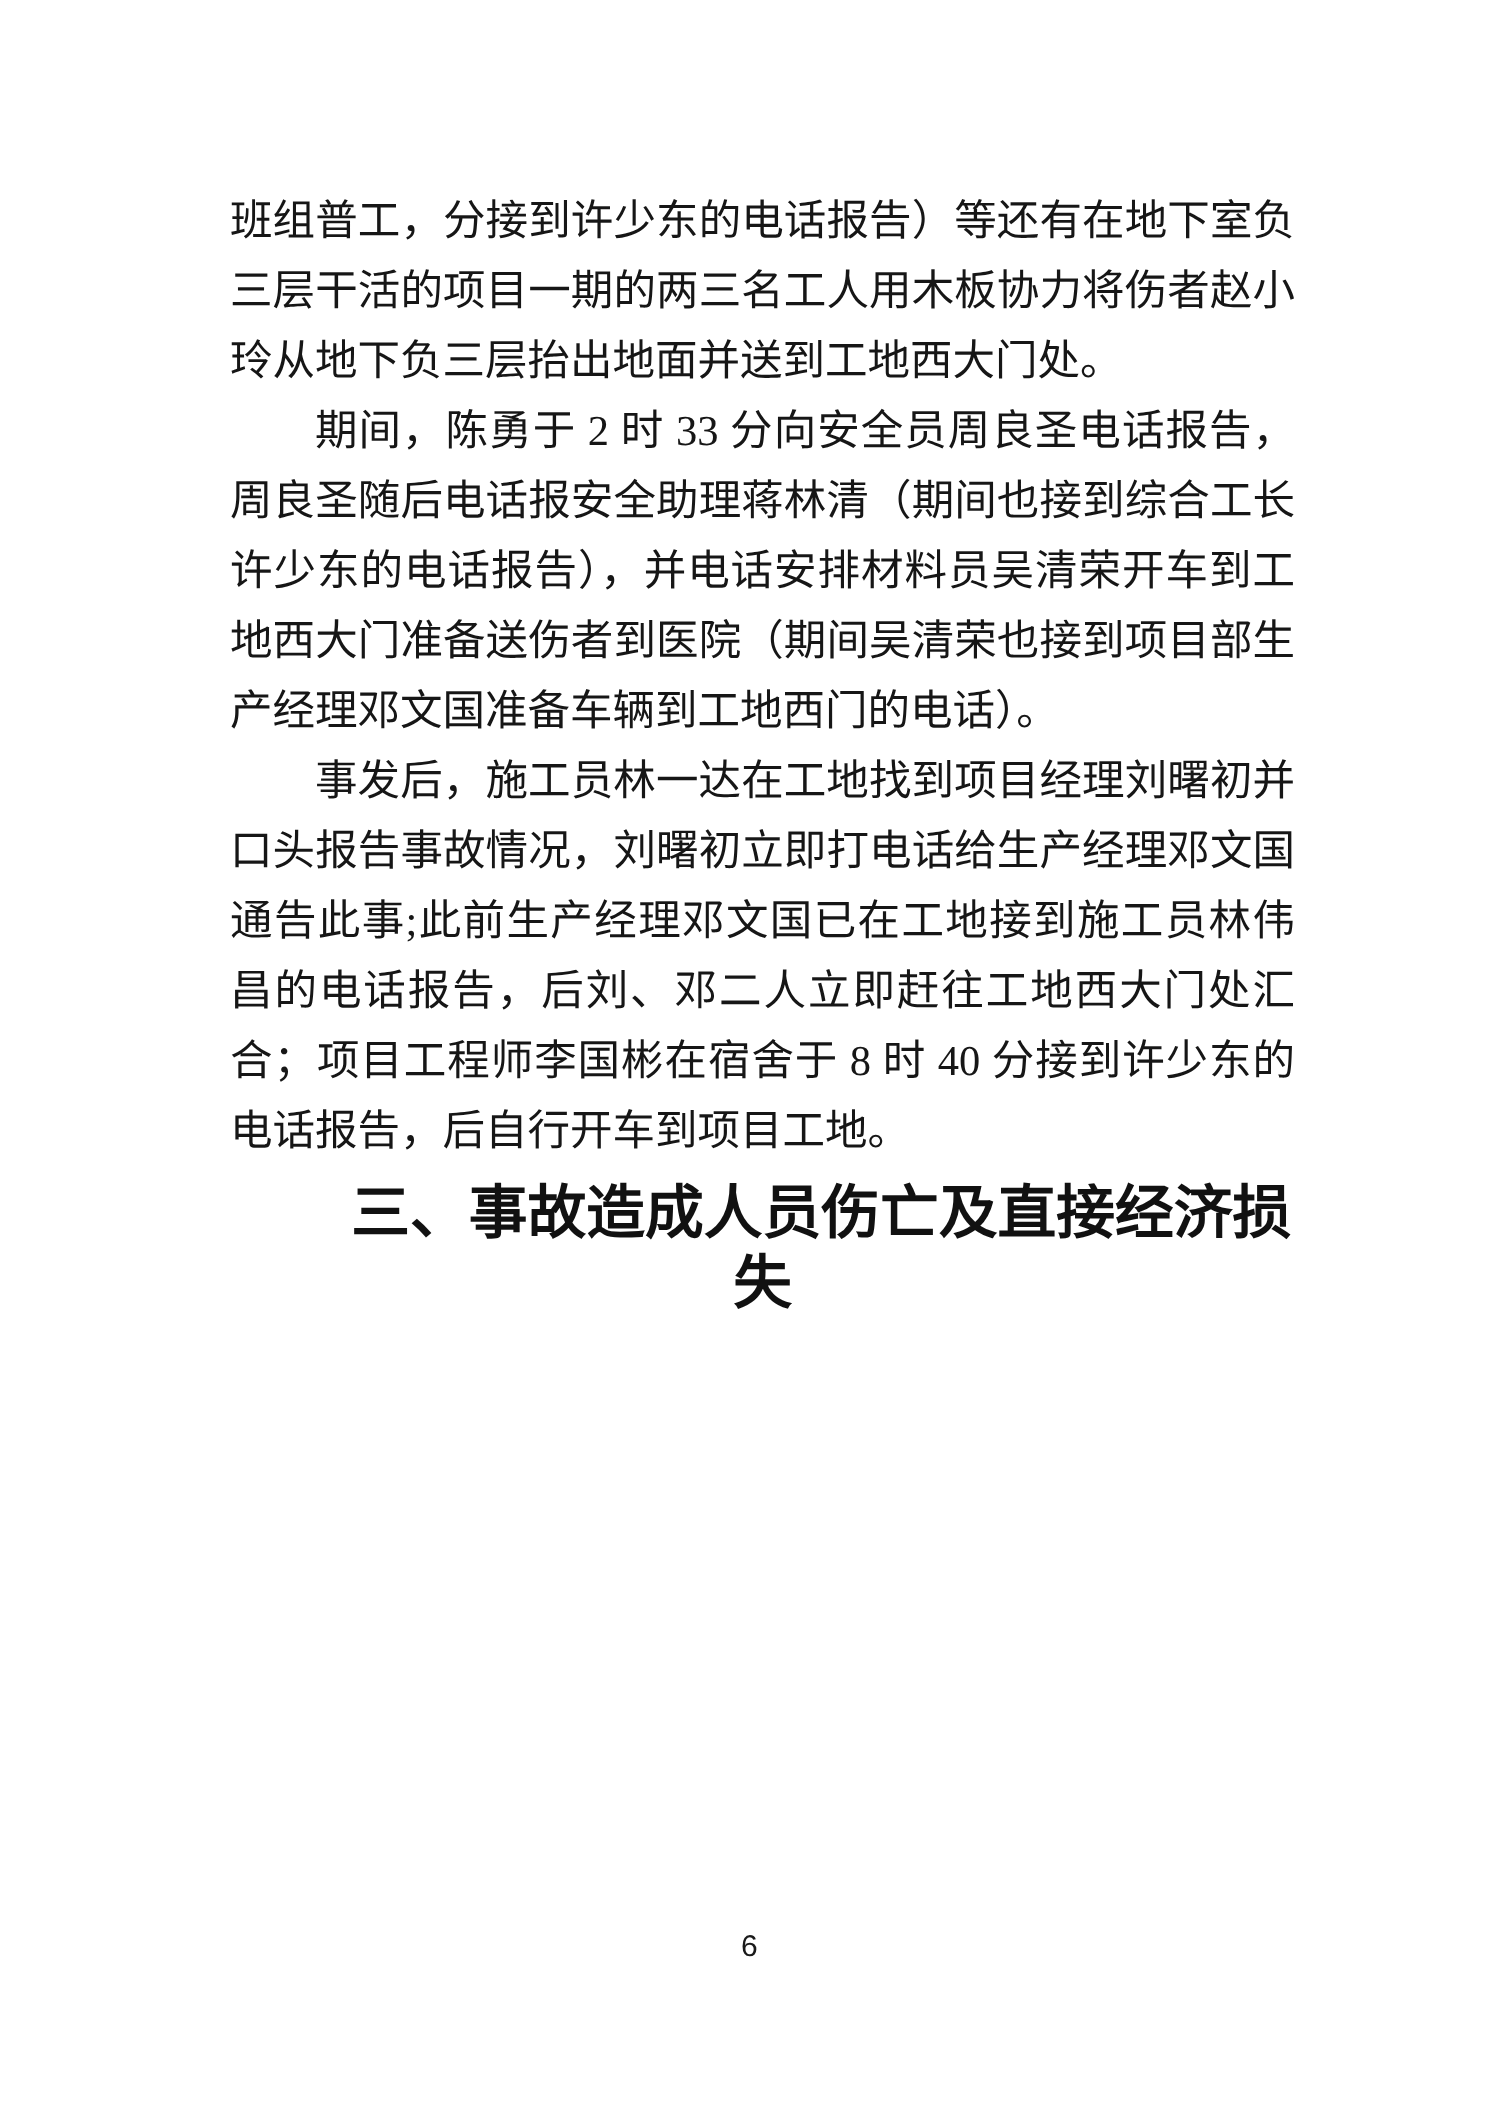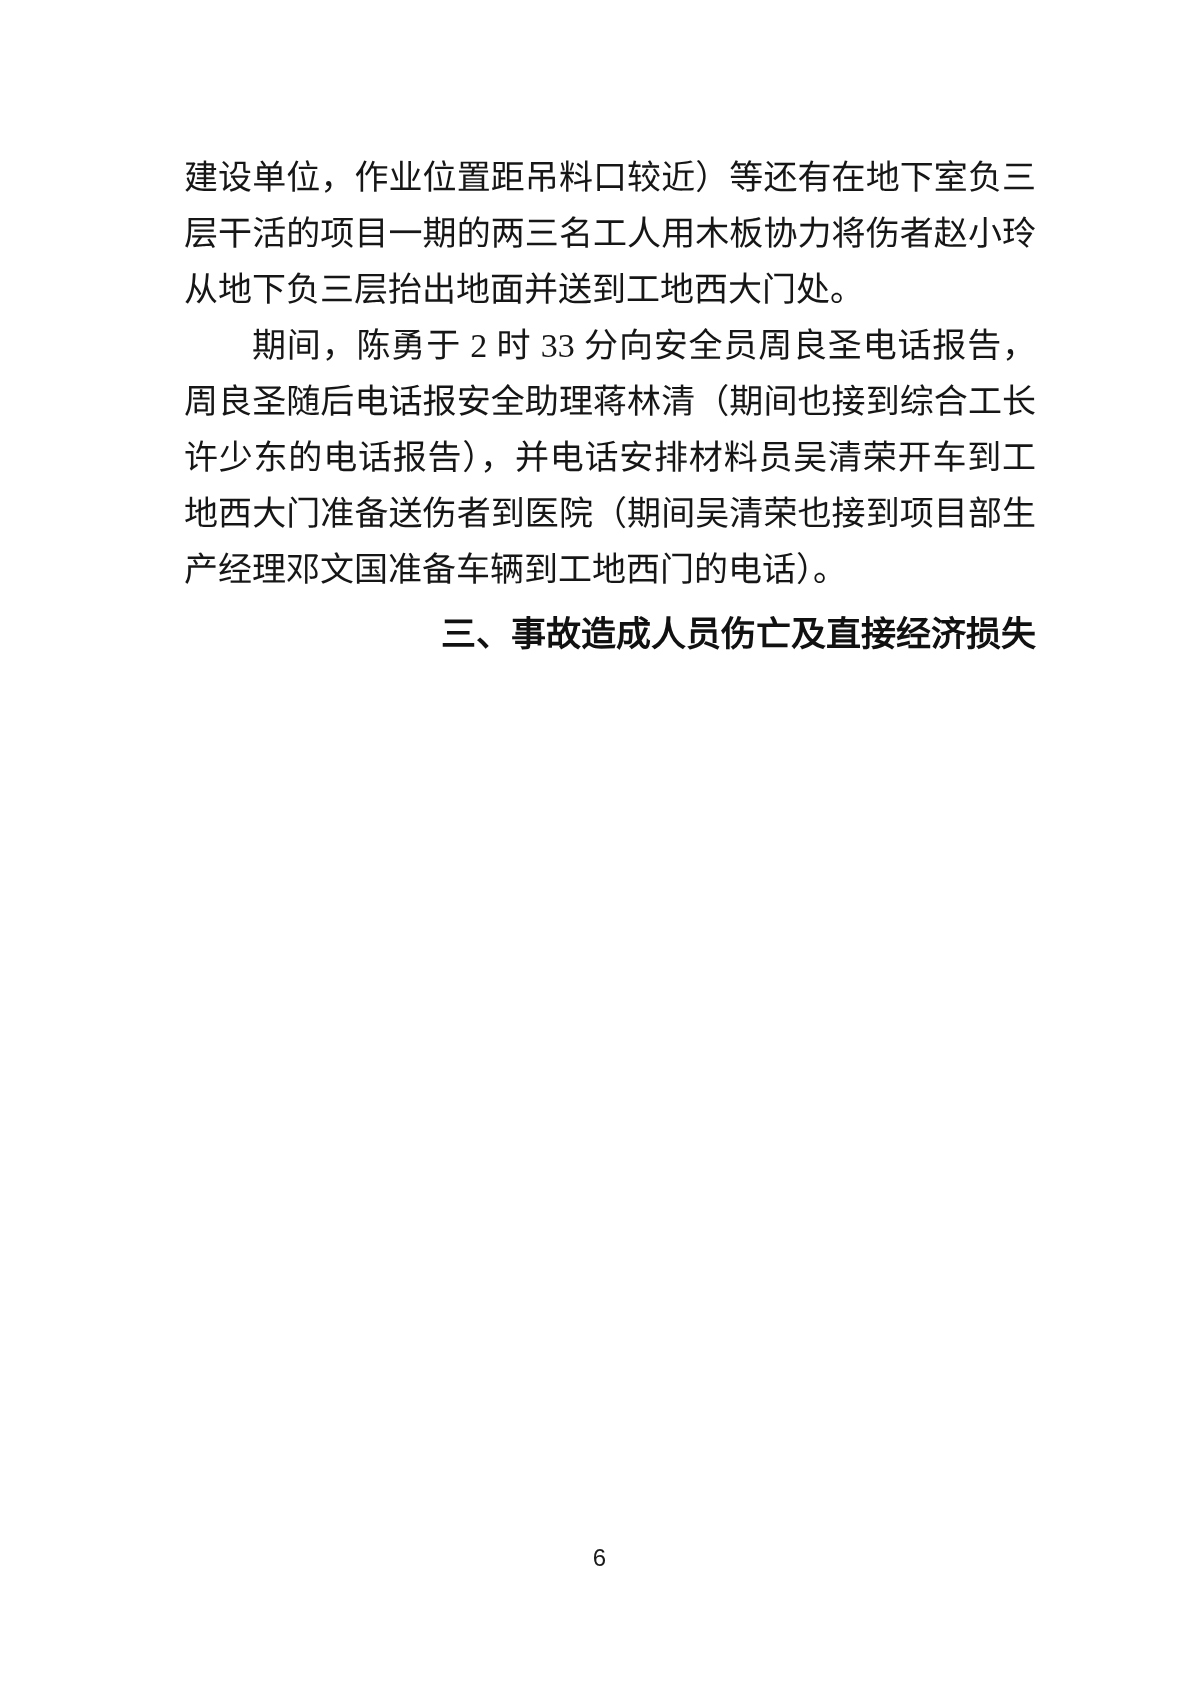--- a/index.html
+++ b/index.html
@@ -31,45 +31,46 @@
     margin: 0;
     text-indent: 2em;
   }
   .para.no-indent {
     text-indent: 0;
   }
   .section-heading {
     margin: 8px 0 0 0;
     font-family: "Liberation Sans", sans-serif;
     font-weight: 700;
-    font-size: 35px;
+    font-size: 47px;
     line-height: 56px;
     text-indent: 2em;
     color: #111111;
-    text-align: right;
+    text-align: center;
   }
   .page-footer {
     position: absolute;
     top: 1544px;
     left: 0;
     width: 100%;
     text-align: center;
   }
   .page-number {
     font-family: "Liberation Sans", sans-serif;
     font-size: 24px;
     color: #1a1a1a;
   }
 </style>
 </head>
 <body>
 
 <div class="page">
   <main class="body-text">
-    <p class="para no-indent">建设单位，作业位置距吊料口较近）等还有在地下室负三层干活的项目一期的两三名工人用木板协力将伤者赵小玲从地下负三层抬出地面并送到工地西大门处。</p>
+    <p class="para no-indent">班组普工，分接到许少东的电话报告）等还有在地下室负三层干活的项目一期的两三名工人用木板协力将伤者赵小玲从地下负三层抬出地面并送到工地西大门处。</p>
     <p class="para">期间，陈勇于 2 时 33 分向安全员周良圣电话报告，周良圣随后电话报安全助理蒋林清（期间也接到综合工长许少东的电话报告），并电话安排材料员吴清荣开车到工地西大门准备送伤者到医院（期间吴清荣也接到项目部生产经理邓文国准备车辆到工地西门的电话）。</p>
+    <p class="para">事发后，施工员林一达在工地找到项目经理刘曙初并口头报告事故情况，刘曙初立即打电话给生产经理邓文国通告此事;此前生产经理邓文国已在工地接到施工员林伟昌的电话报告，后刘、邓二人立即赶往工地西大门处汇合；项目工程师李国彬在宿舍于 8 时 40 分接到许少东的电话报告，后自行开车到项目工地。</p>
     <h2 class="section-heading">三、事故造成人员伤亡及直接经济损失</h2>
   </main>
 
   <footer class="page-footer">
     <span class="page-number">6</span>
   </footer>
 </div>
 
 </body></html>

